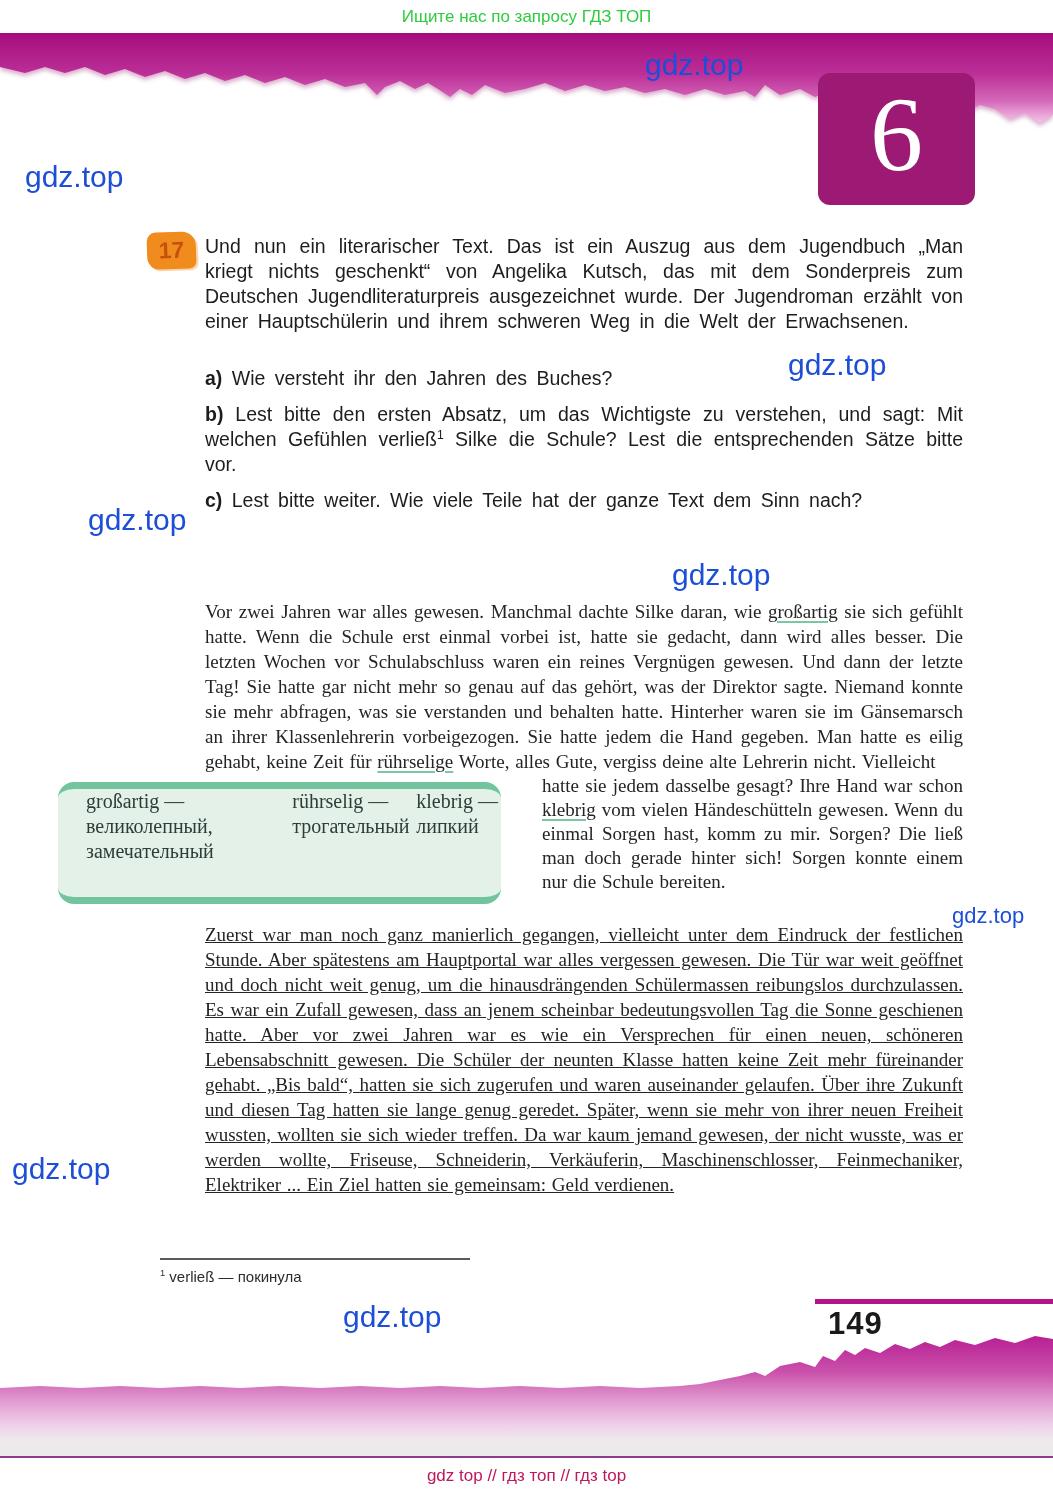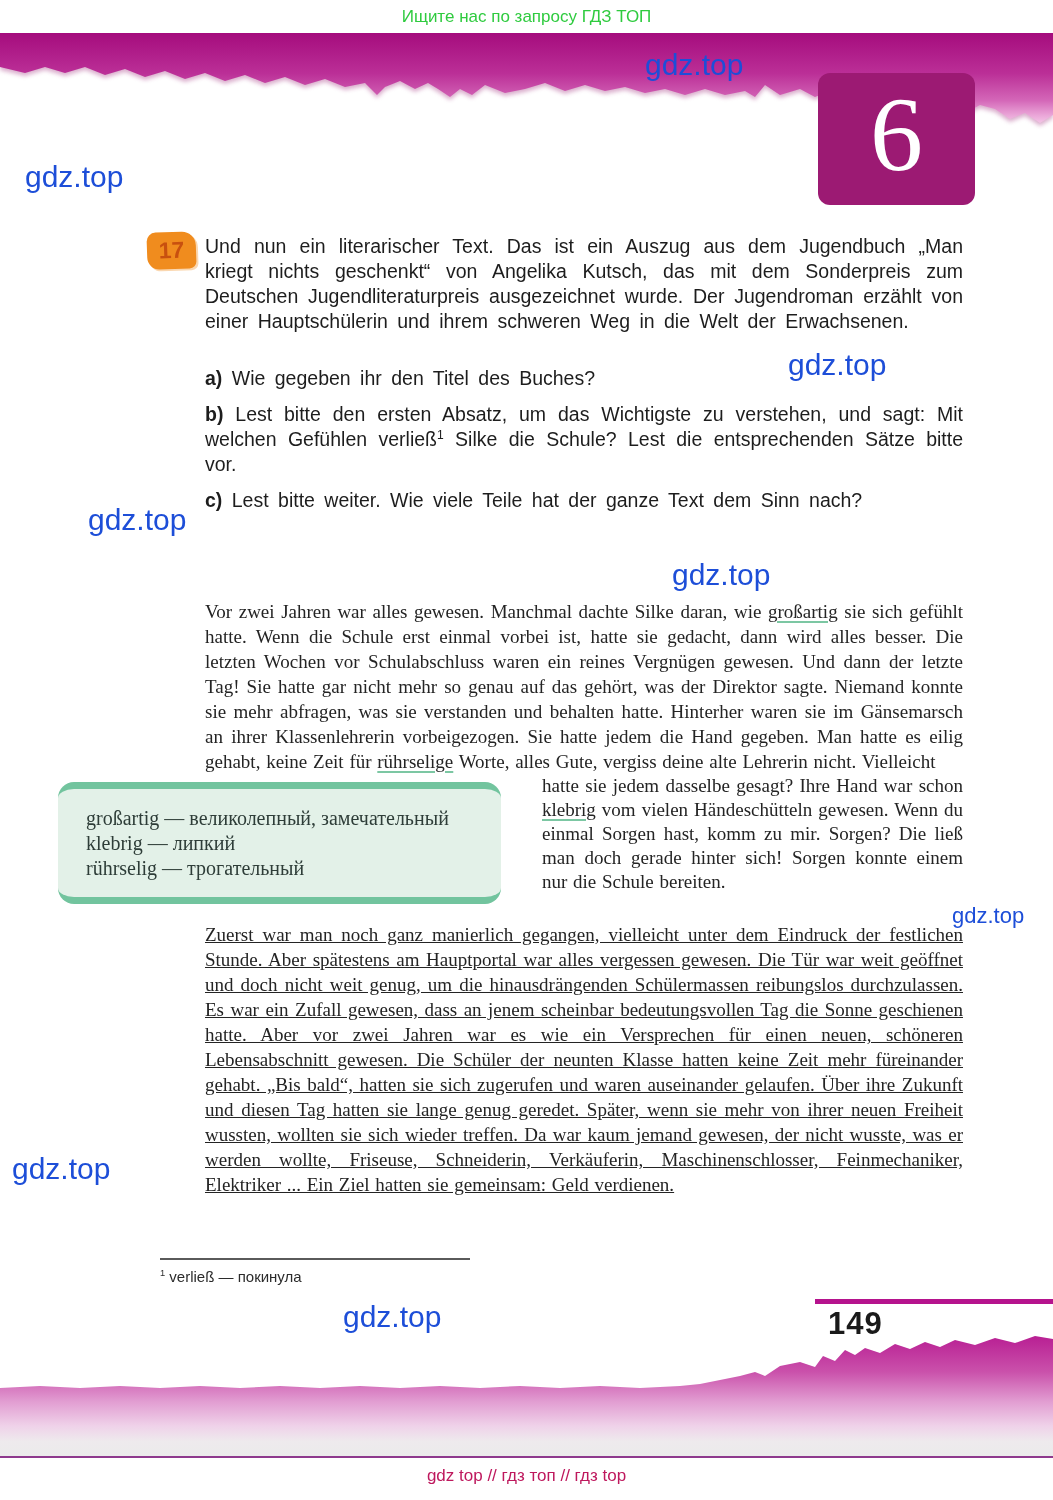--- a/index.html
+++ b/index.html
@@ -40,21 +40,21 @@
 
   .body-text { position:absolute; left:205px; top:599px; width:758px;
     font-family:"Liberation Serif",serif; font-size:19px; line-height:25px;
     word-spacing:1px; color:#242424; text-align:justify; }
   .u-green { text-decoration:underline; text-decoration-color:#7cc7a3;
     text-decoration-thickness:2px; text-underline-offset:3px; }
 
   .wrap-row { position:relative; height:148px; }
   .vocab-box { position:absolute; left:-147px; top:8px; width:443px; height:122px;
     background:#e3f1e8; border-top:7px solid #72c49e; border-bottom:7px solid #72c49e;
-    border-radius:16px; display:flex; flex-direction:column; justify-content:center;
+    border-radius:16px; display:flex; justify-content:center;
     padding-left:28px; font-size:20px; line-height:25px; color:#2e3d38; text-align:left; word-spacing:0; }
   .wrap-text { margin-left:337px; width:421px; line-height:24px; text-align:justify; }
   .para2 { margin-top:0;text-decoration:underline; }
 
   sup { font-size:0.62em; vertical-align:super; line-height:0; }
 
   .fn-divider { position:absolute; left:160px; top:1258px; width:310px; border-top:2px solid #5a5a5a; }
   .footnote { position:absolute; left:160px; top:1268px; font-size:15px; color:#2b2b2b; }
 
   .pageno-line { position:absolute; left:815px; top:1299px; width:238px; height:5px; background:#b5138d; }
@@ -100,40 +100,40 @@
   <div class="wm" style="left:763px; top:1413px;">gdz.top</div>
 
   <div class="badge">
     <span>17</span>
   </div>
   <div class="ex-intro">Und nun ein literarischer Text. Das ist ein Auszug aus dem Jugendbuch „Man kriegt nichts geschenkt“ von Angelika Kutsch, das mit dem Sonderpreis zum Deutschen Jugendliteraturpreis ausgezeichnet wurde. Der Jugendroman erzählt von einer Hauptschülerin und ihrem schweren Weg in die Welt der Erwachsenen.</div>
 
   <div class="tasks">
     <div class="task">
       <span class="lbl">a)</span>
-      <span><span>Wie gegeben ihr den Titel des Buches?</span></span>
+      <span><span>Wie versteht ihr den Jahren des Buches?</span></span>
     </div>
     <div class="task">
       <span class="lbl">b)</span>
       <span><span>Lest bitte den ersten Absatz, um das Wichtigste zu verstehen, und sagt: Mit welchen Gefühlen verließ</span><sup>1</sup><span> Silke die Schule? Lest die entsprechenden Sätze bitte vor.</span></span>
     </div>
     <div class="task">
       <span class="lbl">c)</span>
       <span><span>Lest bitte weiter. Wie viele Teile hat der ganze Text dem Sinn nach?</span></span>
     </div>
   </div>
 
 
   <div class="body-text">
     <div class="para1"><span>Vor zwei Jahren war alles gewesen. Manchmal dachte Silke daran, wie </span><span class="u-green">großartig</span><span> sie sich gefühlt hatte. Wenn die Schule erst einmal vorbei ist, hatte sie gedacht, dann wird alles besser. Die letzten Wochen vor Schulabschluss waren ein reines Vergnügen gewesen. Und dann der letzte Tag! Sie hatte gar nicht mehr so genau auf das gehört, was der Direktor sagte. Niemand konnte sie mehr abfragen, was sie verstanden und behalten hatte. Hinterher waren sie im Gänsemarsch an ihrer Klassenlehrerin vorbeigezogen. Sie hatte jedem die Hand gegeben. Man hatte es eilig gehabt, keine Zeit für </span><span class="u-green">rührselige</span><span> Worte, alles Gute, vergiss deine alte Lehrerin nicht. Vielleicht</span></div>
     <div class="wrap-row">
       <div class="vocab-box">
         <div>großartig — великолепный,  замечательный</div>
+        <div>rührselig — трогательный</div>
         <div>klebrig — липкий</div>
-        <div>rührselig — трогательный</div>
       </div>
       <div class="wrap-text"><span>hatte sie jedem dasselbe gesagt? Ihre Hand war schon </span><span class="u-green">klebrig</span><span> vom vielen Händeschütteln gewesen. Wenn du einmal Sorgen hast, komm zu mir. Sorgen? Die ließ man doch gerade hinter sich! Sorgen konnte einem nur die Schule bereiten.</span></div>
     </div>
     <div class="para2">Zuerst war man noch ganz manierlich gegangen, vielleicht unter dem Eindruck der festlichen Stunde. Aber spätestens am Hauptportal war alles vergessen gewesen. Die Tür war weit geöffnet und doch nicht weit genug, um die hinausdrängenden Schülermassen reibungslos durchzulassen. Es war ein Zufall gewesen, dass an jenem scheinbar bedeutungsvollen Tag die Sonne geschienen hatte. Aber vor zwei Jahren war es wie ein Versprechen für einen neuen, schöneren Lebensabschnitt gewesen. Die Schüler der neunten Klasse hatten keine Zeit mehr füreinander gehabt. „Bis bald“, hatten sie sich zugerufen und waren auseinander gelaufen. Über ihre Zukunft und diesen Tag hatten sie lange genug geredet. Später, wenn sie mehr von ihrer neuen Freiheit wussten, wollten sie sich wieder treffen. Da war kaum jemand gewesen, der nicht wusste, was er werden wollte, Friseuse, Schneiderin, Verkäuferin, Maschinenschlosser, Feinmechaniker, Elektriker ... Ein Ziel hatten sie gemeinsam: Geld verdienen.</div>
   </div>
 
   <div class="fn-divider"></div>
   <div class="footnote"><sup>1</sup><span> verließ — покинула</span></div>
 
   <div class="pageno-line"></div>

